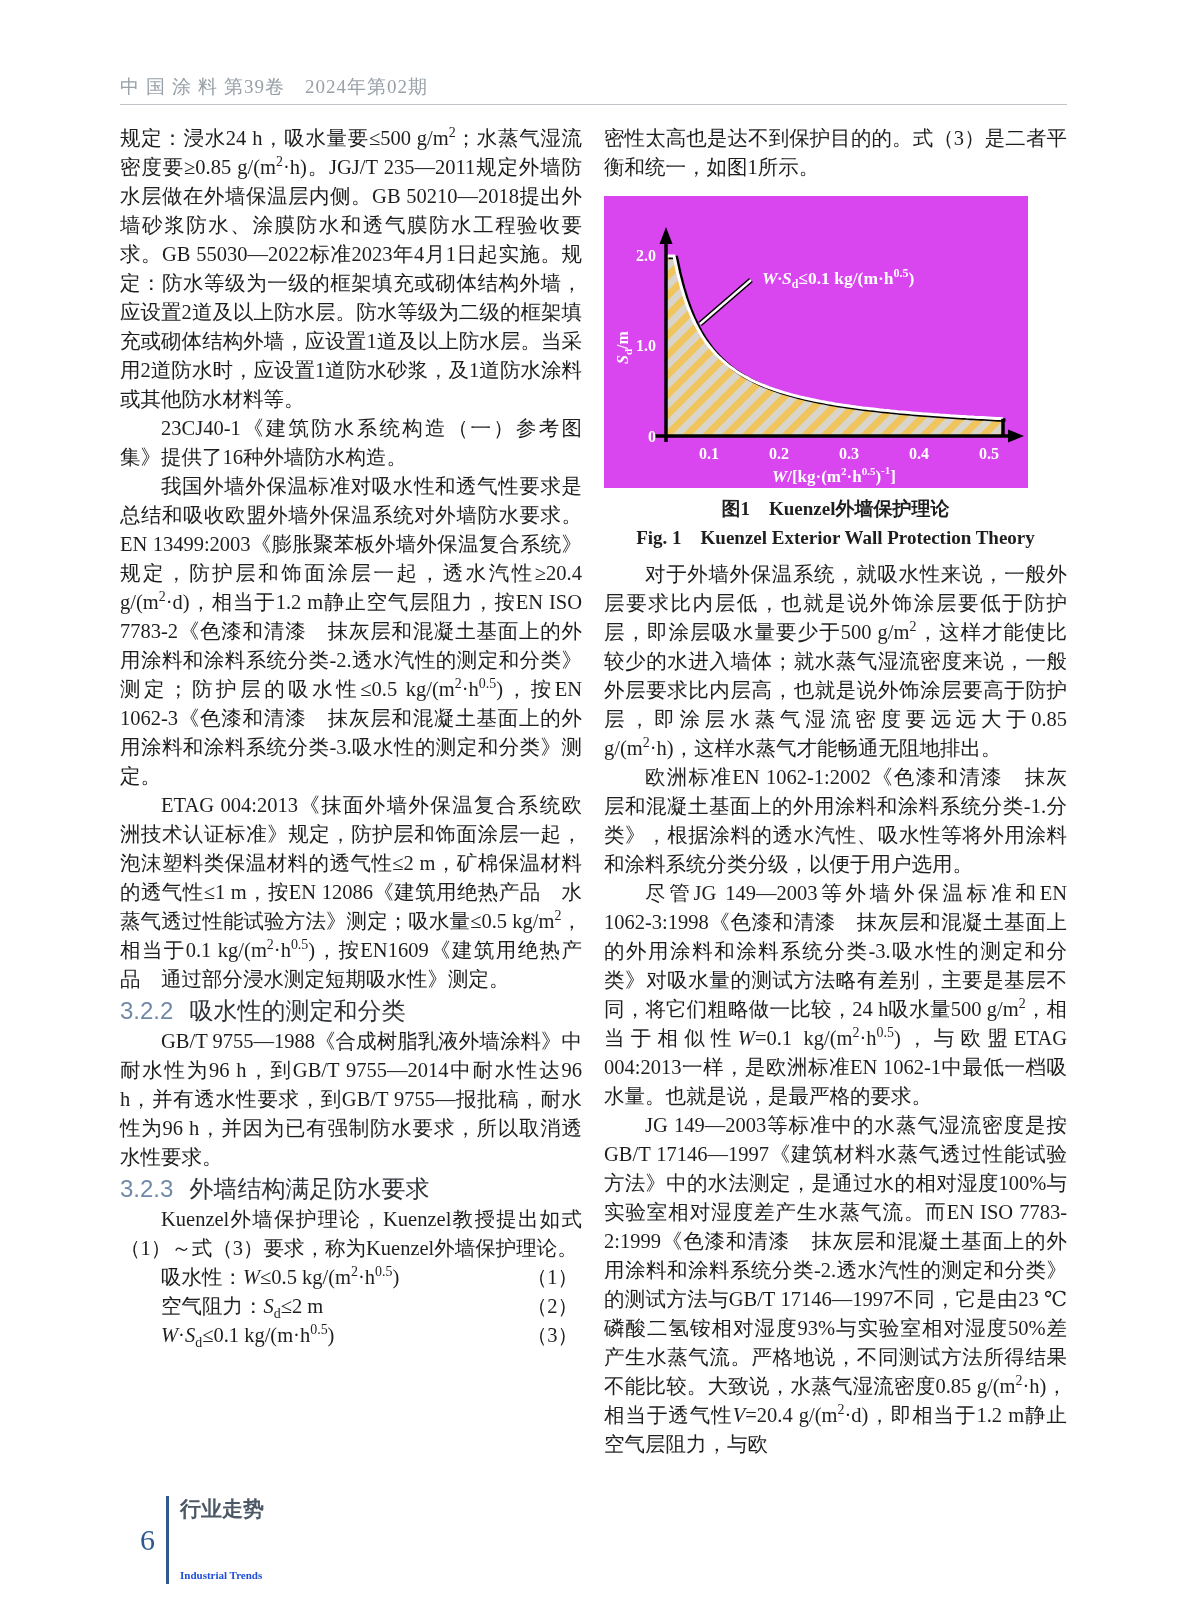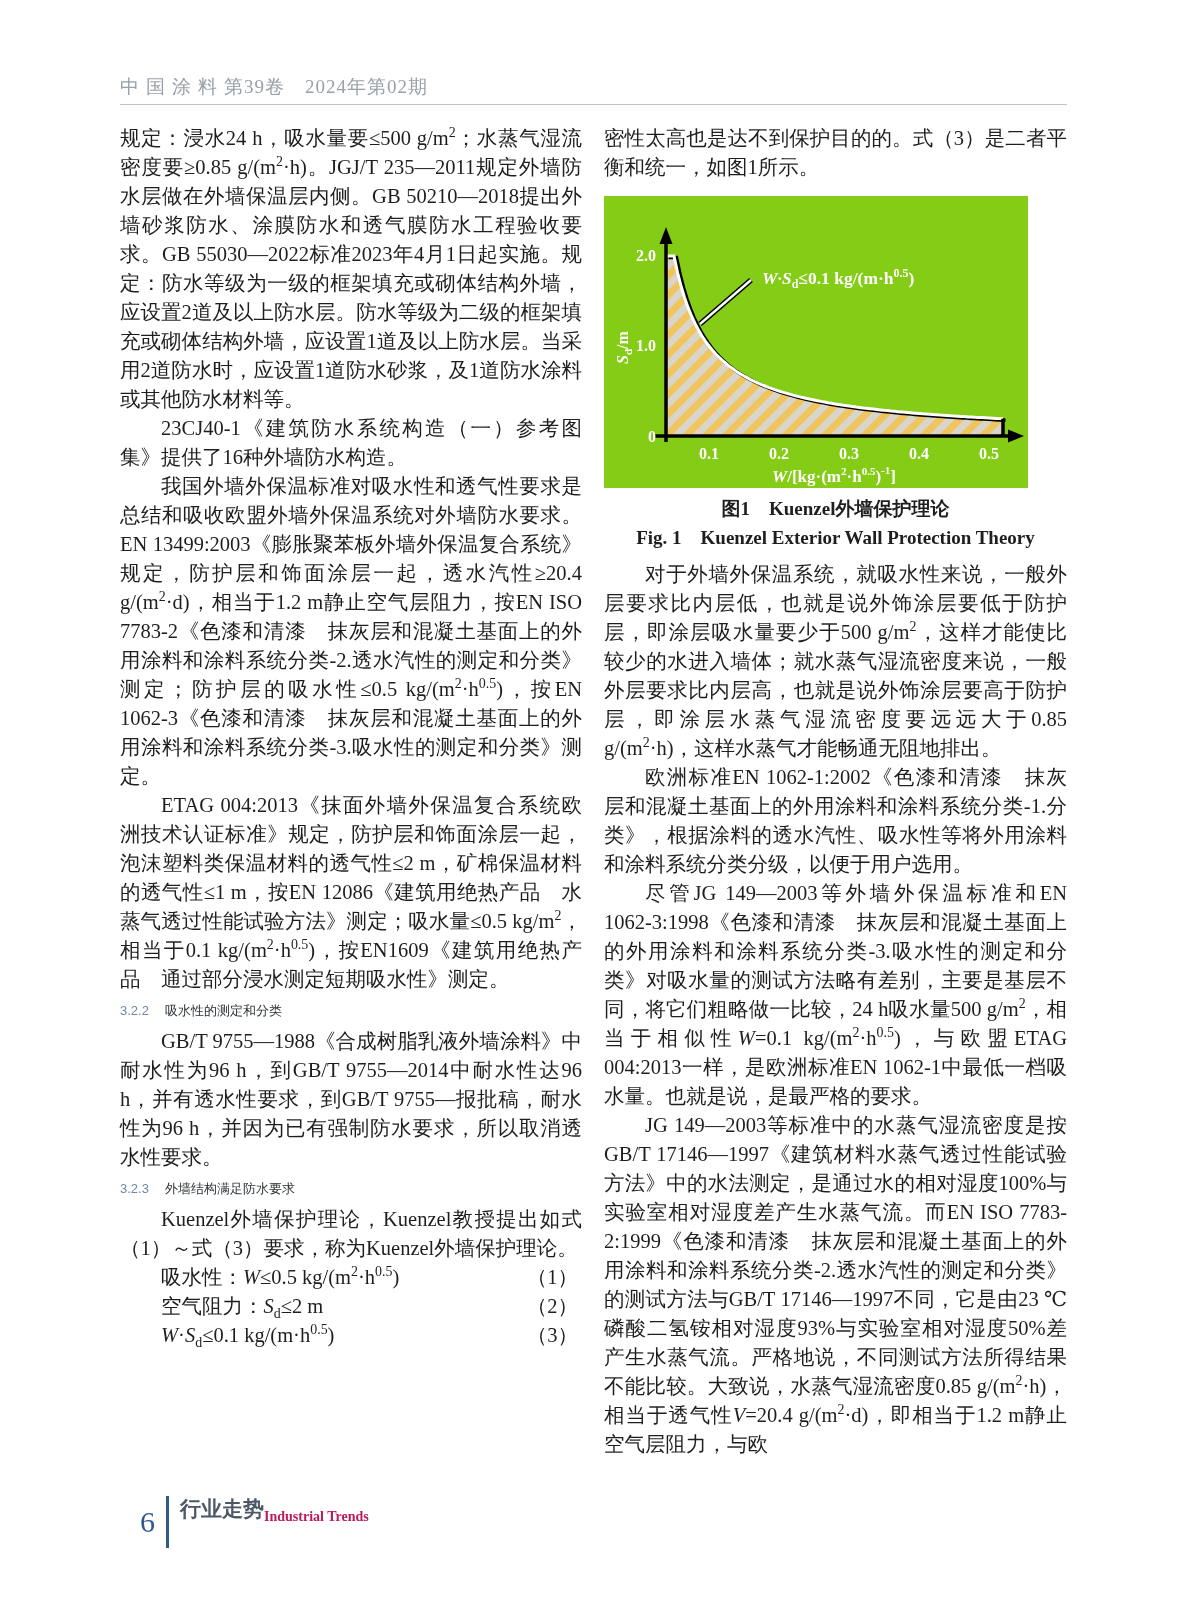--- a/index.html
+++ b/index.html
@@ -25,50 +25,50 @@
     display:flex;gap:22px;
   }
   .col{width:462px;font-size:20.5px;line-height:29px;text-align:justify;}
   .col-right{width:463px;}
   p{margin:0;text-indent:2em;}
   p.noindent{text-indent:0;}
   sup,sub{font-size:68%;line-height:0;}
   .section-heading{
     display:flex;gap:16px;align-items:baseline;margin:2px 0;
     font-family:"Liberation Sans","DejaVu Sans",sans-serif;
-    font-size:13px;color:#2f3338;
+    font-size:24px;color:#2f3338;
   }
   .section-num{color:#7189a9;}
   .equation{
     display:flex;justify-content:space-between;align-items:baseline;
     padding-left:2em;padding-right:4px;
   }
   .figure{margin:14px 0 6px 0;}
-  .fig-canvas{width:424px;height:292px;background:#84cc16;}
+  .fig-canvas{width:424px;height:292px;background:#d946ef;}
   .fig-cap{
     text-align:center;font-weight:bold;font-size:19px;line-height:29px;
     text-indent:0;margin:6px 0 0 0;
   }
   .fig-cap.en{margin:0 0 8px 0;}
   .footer{
     position:absolute;left:140px;top:1496px;
     display:flex;align-items:stretch;gap:11px;
   }
   .page-num{
     color:#2f5a8e;font-size:30px;line-height:52px;align-self:center;
     font-family:"Liberation Serif","DejaVu Serif",serif;
   }
   .footer-bar{width:3px;background:#2f5a8e;}
-  .footer-labels{display:flex;flex-direction:row;justify-content:center;}
+  .footer-labels{display:flex;flex-direction:column;justify-content:center;gap:44px;}
   .footer-cn{
     font-family:"Liberation Sans","DejaVu Sans",sans-serif;
     font-weight:bold;font-size:21px;color:#4d5866;line-height:26px;
   }
   .footer-en{
-    color:#be185d;font-weight:bold;font-size:14px;line-height:18px;margin-top:12px;
+    color:#1d4ed8;font-weight:bold;font-size:11px;line-height:18px;
   }
   svg text{font-family:"Liberation Serif","DejaVu Serif",serif;}
 </style>
 </head>
 <body>
 
 <div class="page">
 
   <div class="header">
     <span class="journal-name">中国涂料</span>

